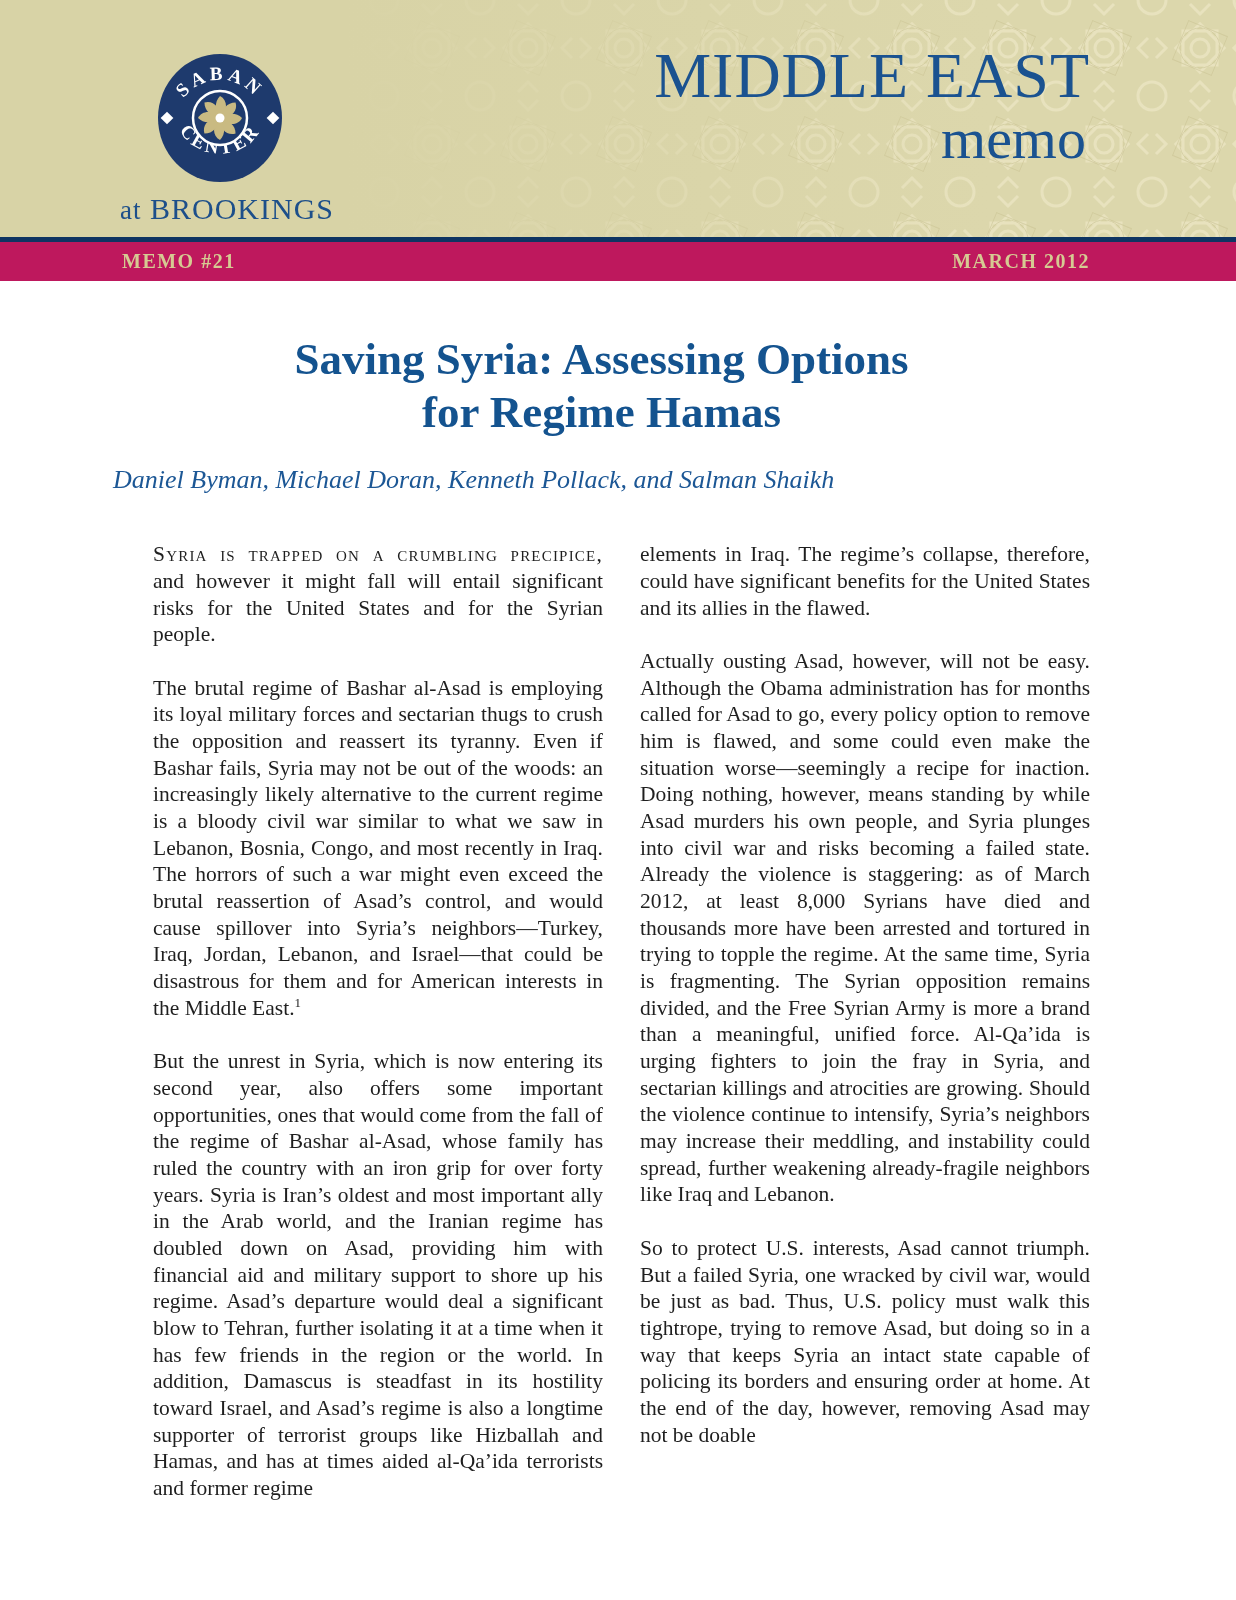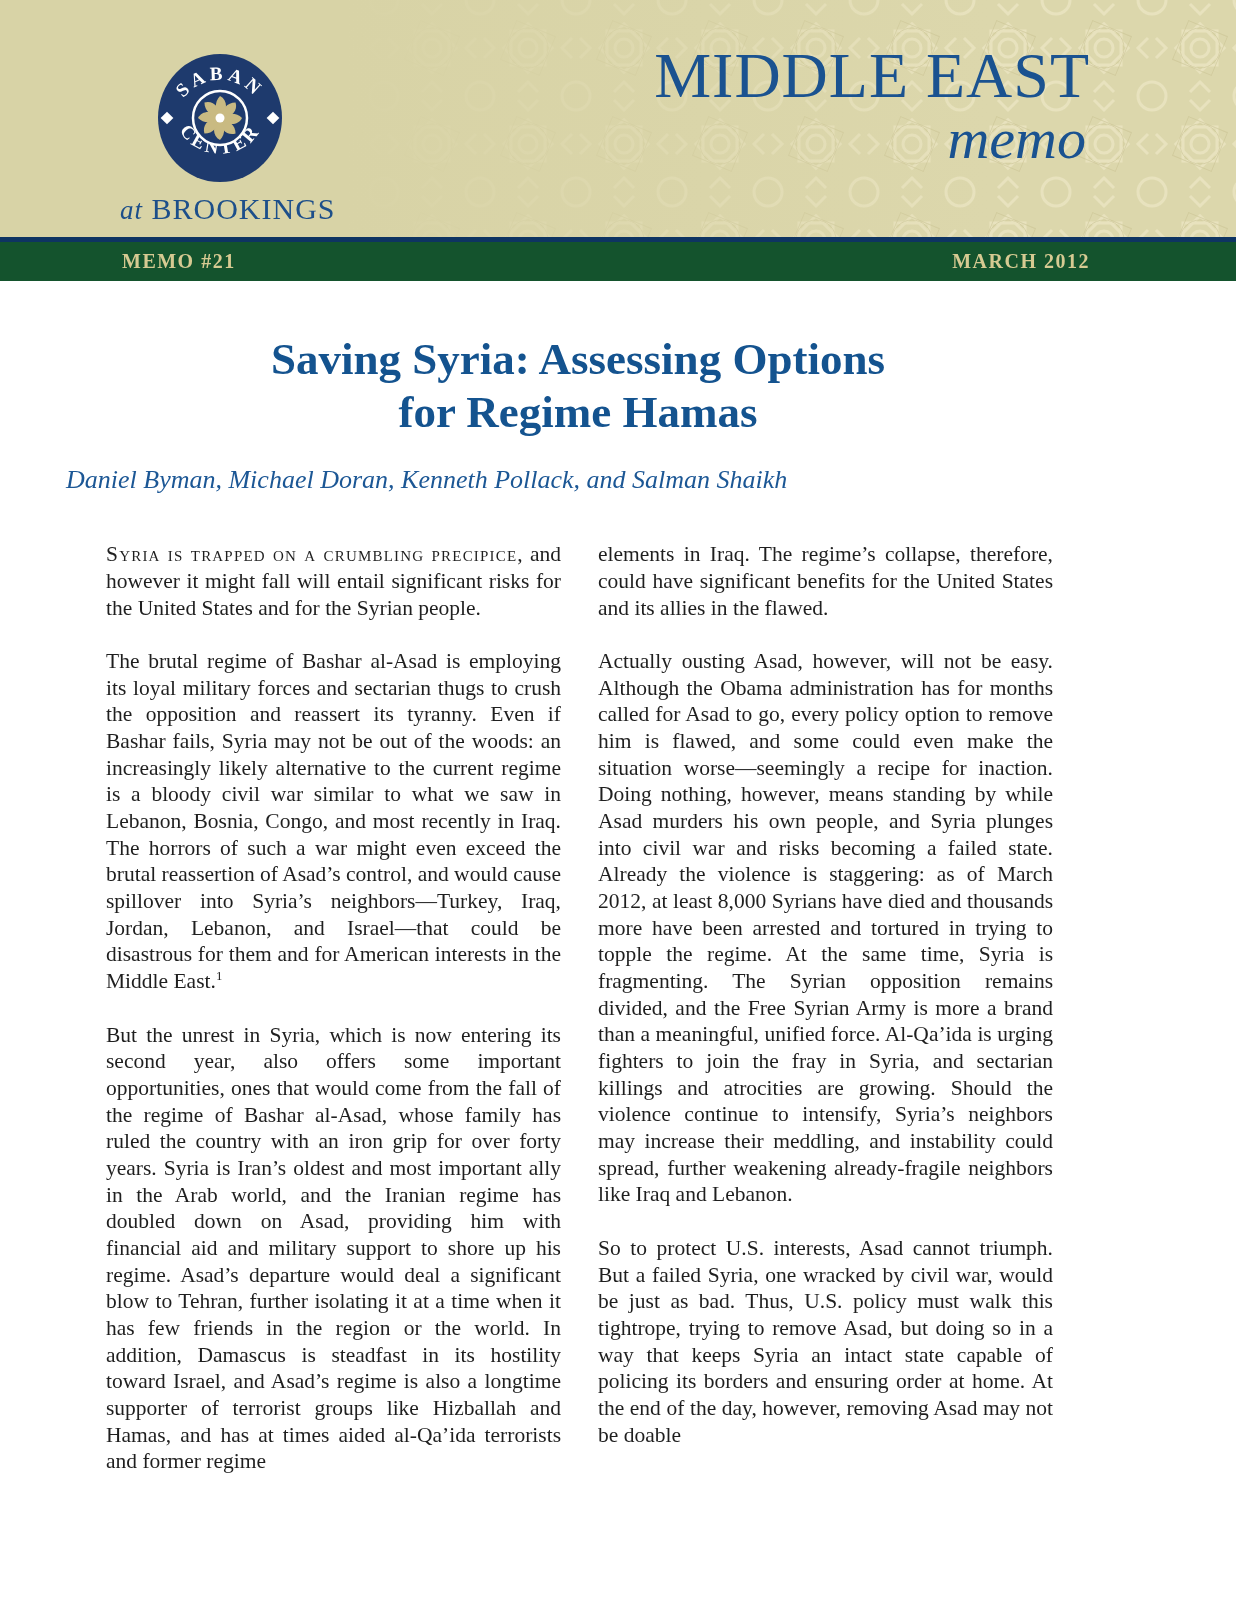--- a/index.html
+++ b/index.html
@@ -29,51 +29,51 @@
     text-align:center;z-index:3;
   }
   .logo-svg{display:block;margin:0 auto;}
   .logo-tagline{
     margin-top:8px;
     color:#1d4f8a;
     font-size:30px;
     letter-spacing:1px;
     white-space:nowrap;
   }
-  .logo-tagline .at{font-style:italic;text-transform:lowercase;font-size:27px;}
+  .logo-tagline .at{text-transform:lowercase;font-size:27px;}
   .masthead{
     position:absolute;right:146px;top:44px;z-index:3;
     text-align:right;color:#1a5290;line-height:1;
   }
   .masthead-title{
     font-size:64px;letter-spacing:1px;white-space:nowrap;
   }
   .masthead-subtitle{
-    font-size:58px;font-style:italic;margin-top:2px;padding-right:4px;
+    font-size:58px;margin-top:2px;padding-right:4px;
   }
 
   
   .memo-bar{
     height:44px;
-    background:#14532d;
+    background:#be185d;
     border-top:5px solid #0e3462;
     display:flex;align-items:center;justify-content:space-between;
     padding:0 146px 0 122px;
     box-sizing:border-box;
   }
   .memo-bar span{
     color:#d6ca92;
     font-weight:bold;
     font-size:20px;
     letter-spacing:1.5px;
   }
 
   
   .article{
-    padding:52px 146px 0 66px;
+    padding:52px 146px 0 113px;
   }
   .article-title{
     margin:0 0 26px 0;
     text-align:center;
     color:#14538f;
     font-weight:bold;
     font-size:45px;
     line-height:1.18;
   }
   .article-title span{display:block;}

